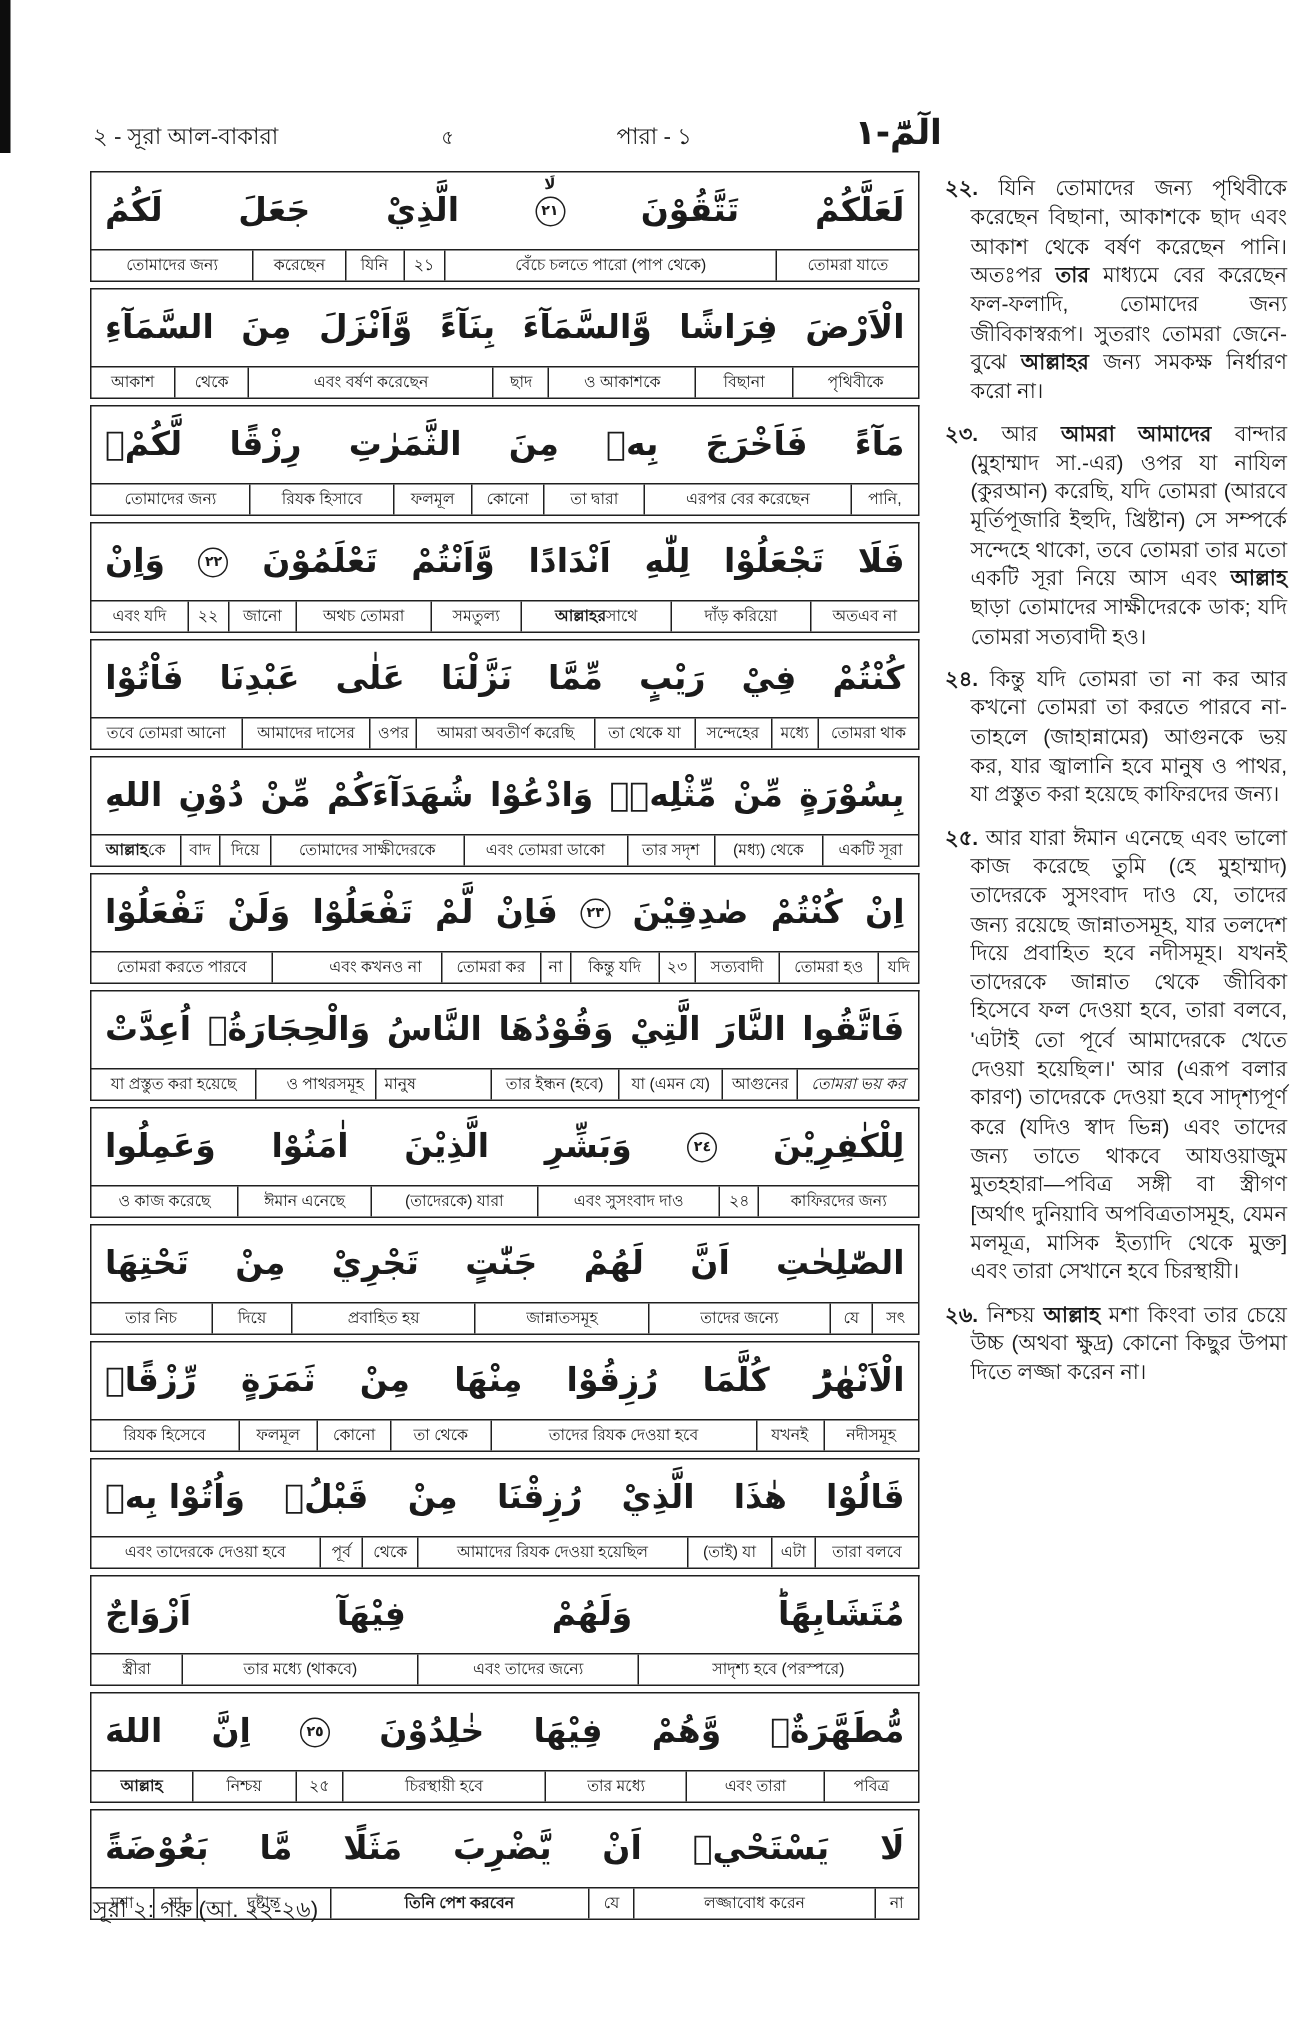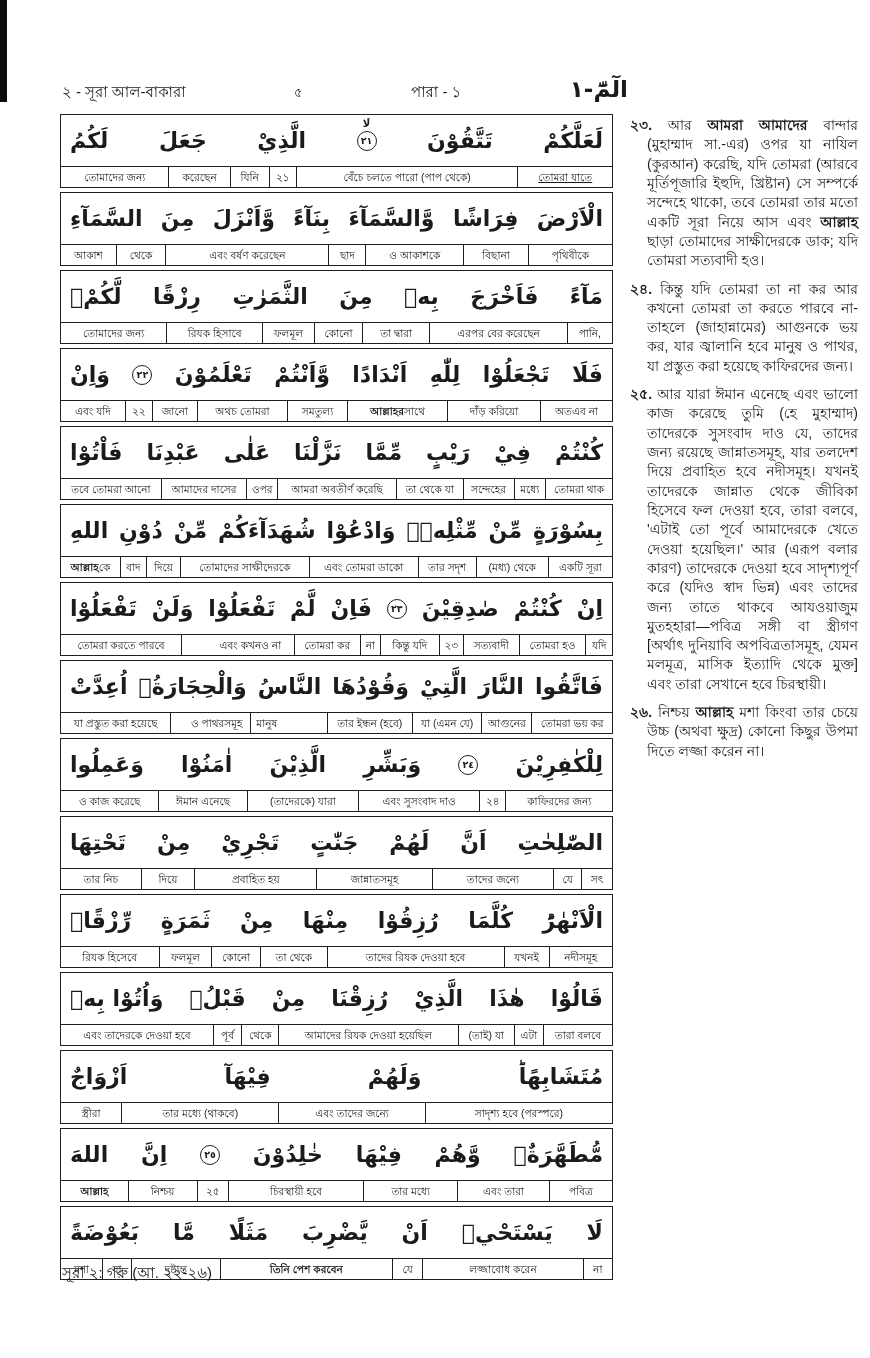--- a/index.html
+++ b/index.html
@@ -68,21 +68,21 @@
           <span class="aw">الَّذِيْ</span>
           <span class="aw">جَعَلَ</span>
           <span class="aw">لَكُمُ</span>
         </div>
         <div class="gloss-row">
           <div class="gloss-cell" style="flex-grow: 12;">তোমাদের জন্য</div>
           <div class="gloss-cell" style="flex-grow: 6;">করেছেন</div>
           <div class="gloss-cell" style="flex-grow: 4;">যিনি</div>
           <div class="gloss-cell" style="flex-grow: 2;">২১</div>
           <div class="gloss-cell" style="flex-grow: 26;">বেঁচে চলতে পারো (পাপ থেকে)</div>
-          <div class="gloss-cell" style="flex-grow: 10; text-decoration: underline;">তোমরা যাতে</div>
+          <div class="gloss-cell" style="flex-grow: 10;">তোমরা যাতে</div>
         </div>
       </div>
       <div class="pair">
         <div class="arabic-row" dir="rtl">
           <span class="aw">الْاَرْضَ</span>
           <span class="aw">فِرَاشًا</span>
           <span class="aw">وَّالسَّمَآءَ</span>
           <span class="aw">بِنَآءً</span>
           <span class="aw">وَّاَنْزَلَ</span>
           <span class="aw">مِنَ</span>
@@ -222,21 +222,21 @@
           <span class="aw">وَالْحِجَارَةُۖ</span>
           <span class="aw">اُعِدَّتْ</span>
         </div>
         <div class="gloss-row">
           <div class="gloss-cell" style="flex-grow: 22; text-align: right;">যা প্রস্তুত করা হয়েছে</div>
           <div class="gloss-cell" style="flex-grow: 10; padding-left: 15px;">ও পাথরসমূহ</div>
           <div class="gloss-cell" style="flex-grow: 5;">মানুষ</div>
           <div class="gloss-cell" style="flex-grow: 15; margin-left: 44px;">তার ইন্ধন (হবে)</div>
           <div class="gloss-cell" style="flex-grow: 11;">যা (এমন যে)</div>
           <div class="gloss-cell" style="flex-grow: 6;">আগুনের</div>
-          <div class="gloss-cell" style="flex-grow: 12;">তোমরা ভয় কর</div>
+          <div class="gloss-cell" style="flex-grow: 12; font-style: italic;">তোমরা ভয় কর</div>
         </div>
       </div>
       <div class="pair">
         <div class="arabic-row" dir="rtl">
           <span class="aw">لِلْكٰفِرِيْنَ</span>
           <span class="vwrap">
             <span class="vnum">٢٤</span>
           </span>
           <span class="aw">وَبَشِّرِ</span>
           <span class="aw">الَّذِيْنَ</span>
@@ -368,20 +368,21 @@
             <b>তিনি পেশ করবেন</b>
           </div>
           <div class="gloss-cell" style="flex-grow: 2;">যে</div>
           <div class="gloss-cell" style="flex-grow: 13;">লজ্জাবোধ করেন</div>
           <div class="gloss-cell" style="flex-grow: 2;">না</div>
         </div>
       </div>
     </div>
 
   <div class="side">
+      <p class="numbered"><span class="pnum">২২.</span> যিনি তোমাদের জন্য পৃথিবীকে করেছেন বিছানা, আকাশকে ছাদ এবং আকাশ থেকে বর্ষণ করেছেন পানি। অতঃপর <b>তার</b> মাধ্যমে বের করেছেন ফল-ফলাদি, তোমাদের জন্য জীবিকাস্বরূপ। সুতরাং তোমরা জেনে-বুঝে <b>আল্লাহর</b> জন্য সমকক্ষ নির্ধারণ করো না।</p>
       <p class="numbered"><span class="pnum">২৩.</span> আর <b>আমরা আমাদের</b> বান্দার (মুহাম্মাদ সা.-এর) ওপর যা নাযিল (কুরআন) করেছি, যদি তোমরা (আরবে মূর্তিপূজারি ইহুদি, খ্রিষ্টান) সে সম্পর্কে সন্দেহে থাকো, তবে তোমরা তার মতো একটি সূরা নিয়ে আস এবং <b>আল্লাহ</b> ছাড়া তোমাদের সাক্ষীদেরকে ডাক; যদি তোমরা সত্যবাদী হও।</p>
       <p class="numbered"><span class="pnum">২৪.</span> কিন্তু যদি তোমরা তা না কর আর কখনো তোমরা তা করতে পারবে না- তাহলে (জাহান্নামের) আগুনকে ভয় কর, যার জ্বালানি হবে মানুষ ও পাথর, যা প্রস্তুত করা হয়েছে কাফিরদের জন্য।</p>
       <p class="numbered"><span class="pnum">২৫.</span> আর যারা ঈমান এনেছে এবং ভালো কাজ করেছে তুমি (হে মুহাম্মাদ) তাদেরকে সুসংবাদ দাও যে, তাদের জন্য রয়েছে জান্নাতসমূহ, যার তলদেশ দিয়ে প্রবাহিত হবে নদীসমূহ। যখনই তাদেরকে জান্নাত থেকে জীবিকা হিসেবে ফল দেওয়া হবে, তারা বলবে, 'এটাই তো পূর্বে আমাদেরকে খেতে দেওয়া হয়েছিল।' আর (এরূপ বলার কারণ) তাদেরকে দেওয়া হবে সাদৃশ্যপূর্ণ করে (যদিও স্বাদ ভিন্ন) এবং তাদের জন্য তাতে থাকবে আযওয়াজুম মুতহহারা—পবিত্র সঙ্গী বা স্ত্রীগণ [অর্থাৎ দুনিয়াবি অপবিত্রতাসমূহ, যেমন মলমূত্র, মাসিক ইত্যাদি থেকে মুক্ত] এবং তারা সেখানে হবে চিরস্থায়ী।</p>
       <p class="numbered"><span class="pnum">২৬.</span> নিশ্চয় <b>আল্লাহ</b> মশা কিংবা তার চেয়ে উচ্চ (অথবা ক্ষুদ্র) কোনো কিছুর উপমা দিতে লজ্জা করেন না।</p>
     </div>
 
   <div class="footer">সূরা ২: গরু (আ. ২২-২৬)</div>
 </div>
 
 </body></html>

